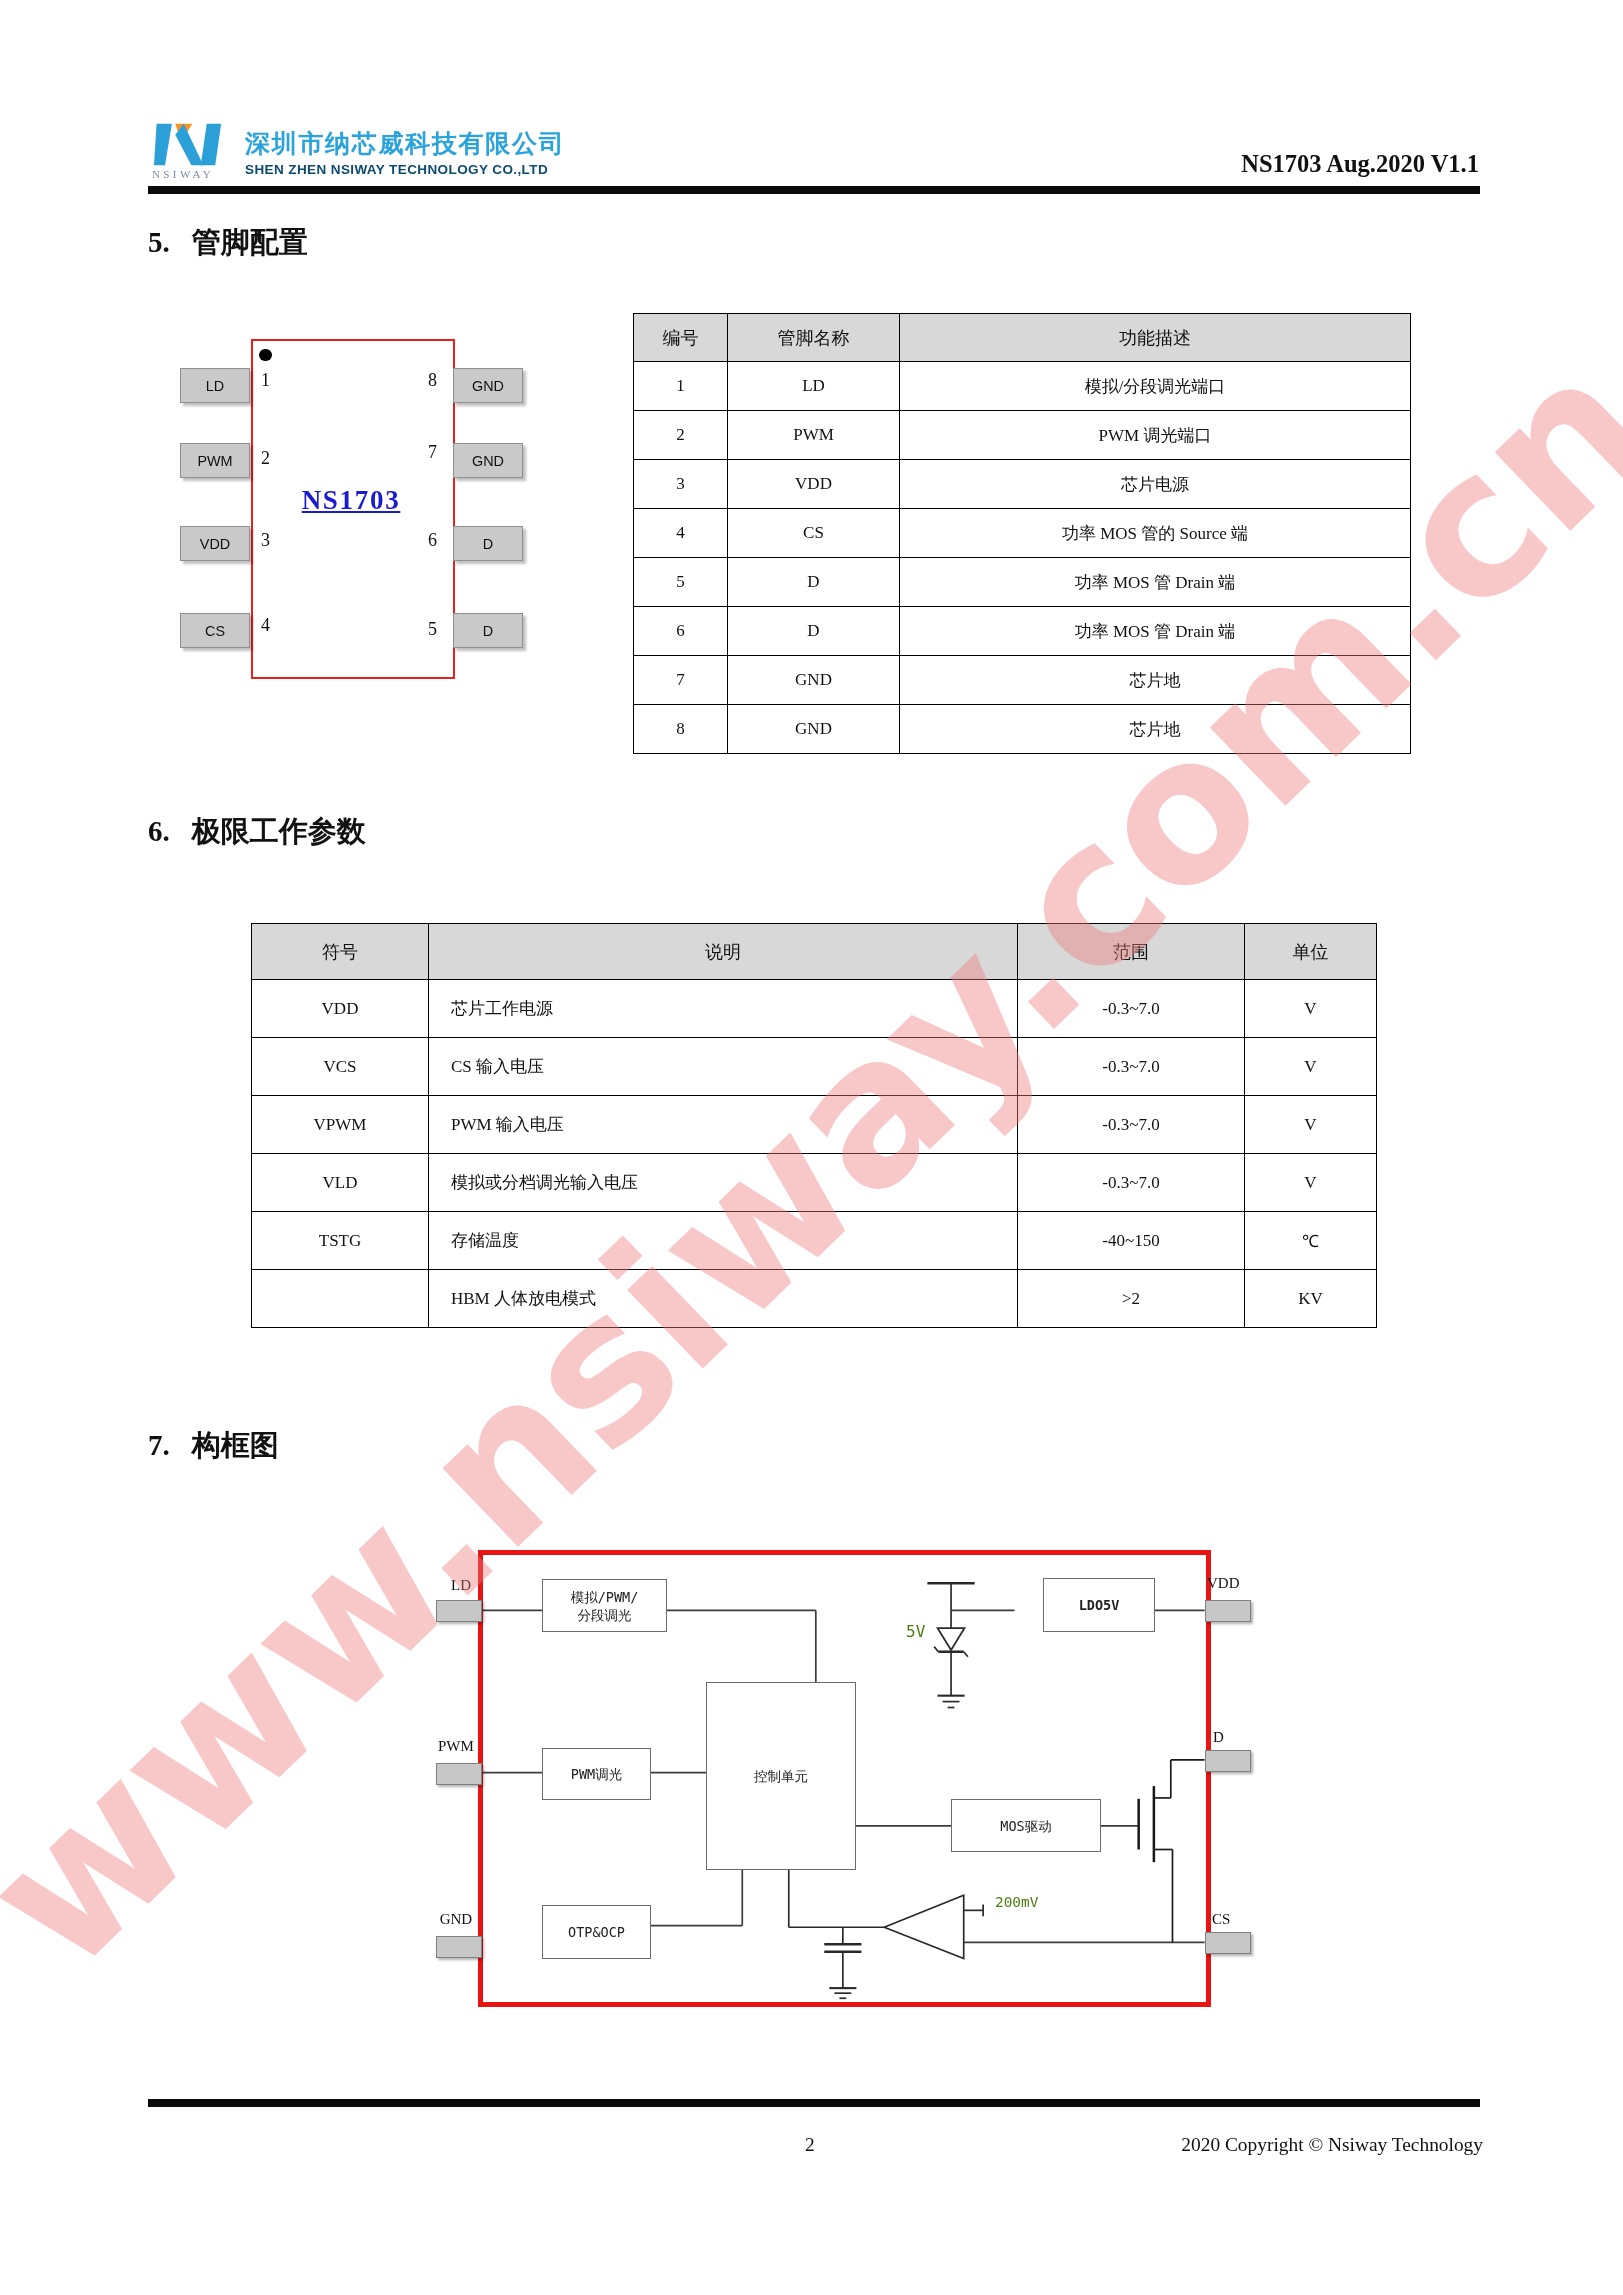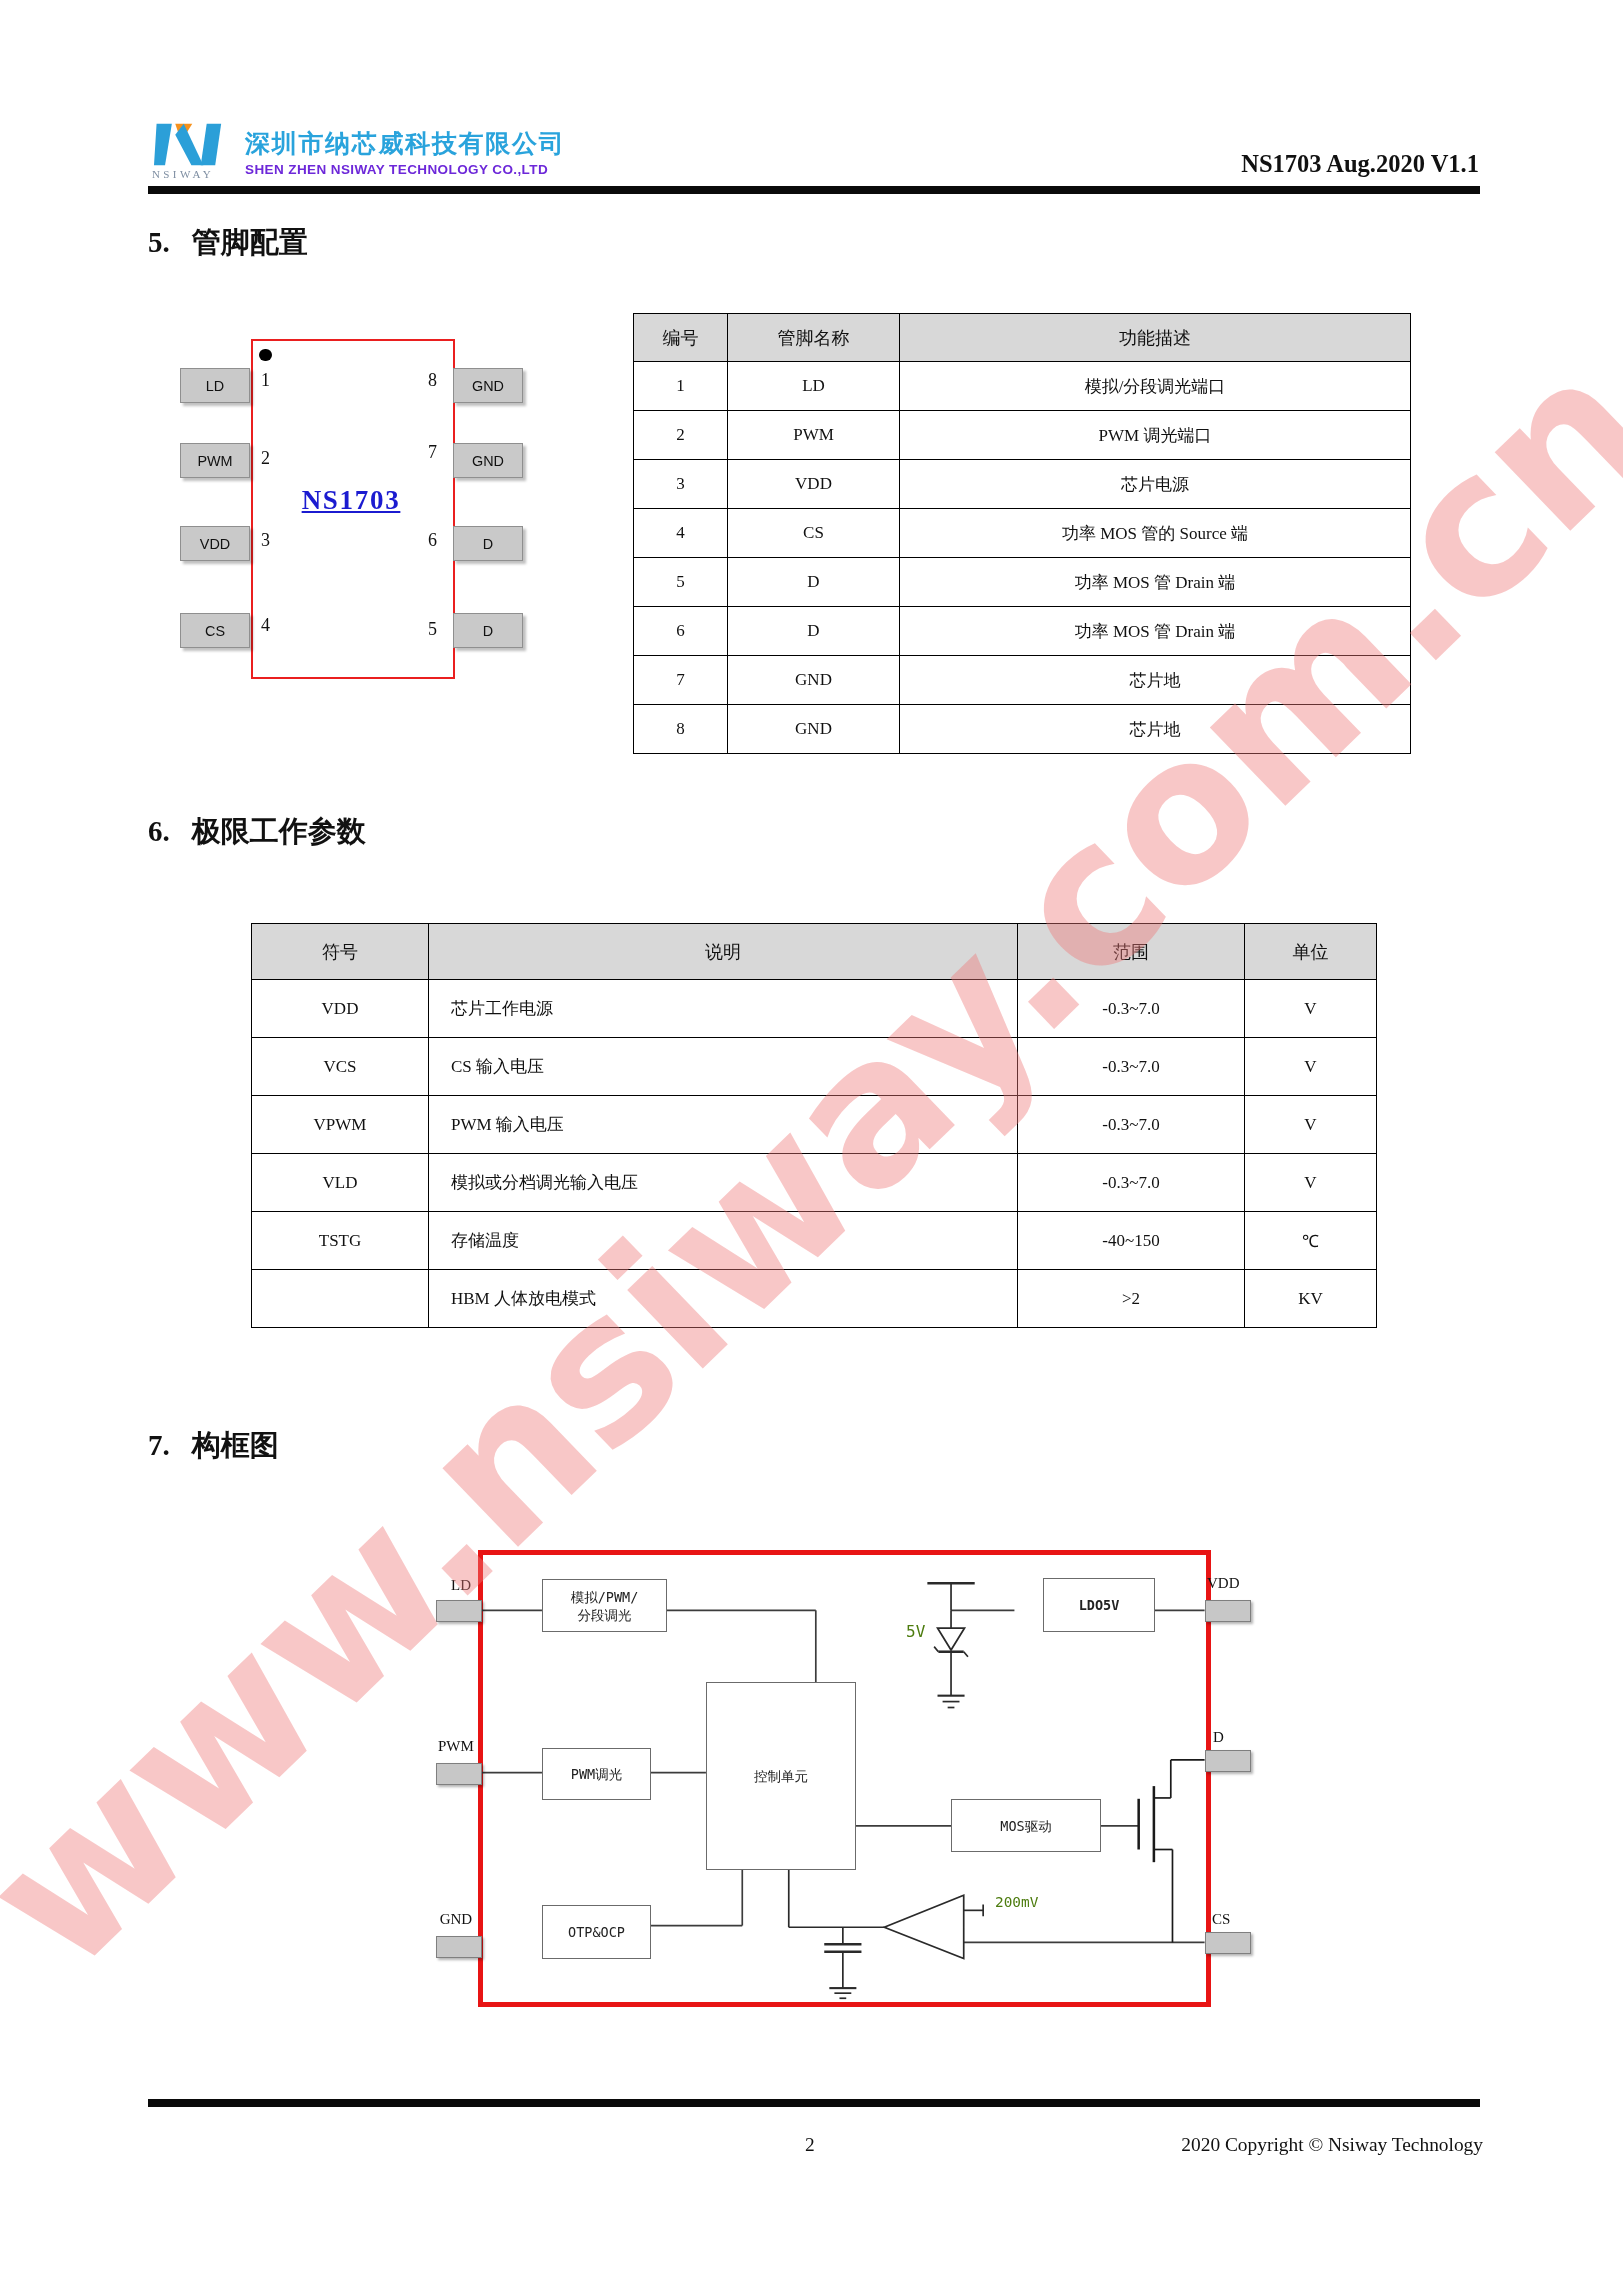--- a/index.html
+++ b/index.html
@@ -3,21 +3,21 @@
 <meta charset="utf-8">
 <style>
   html,body{margin:0;padding:0;background:#e9e9e9;}
   .page{position:relative;width:1623px;height:2295px;background:#ffffff;margin:0 auto;
         font-family:"Liberation Serif", serif;color:#111;overflow:hidden;}
   .abs{position:absolute;}
 
   
   .rule{position:absolute;background:#0a0a0a;}
   .company-cn{font-family:"Liberation Sans",sans-serif;font-weight:bold;font-size:25px;color:#29a3dc;letter-spacing:1.7px;}
-  .company-en{font-family:"Liberation Sans",sans-serif;font-weight:bold;font-size:13.5px;color:#6d28d9;letter-spacing:0.4px;}
+  .company-en{font-family:"Liberation Sans",sans-serif;font-weight:bold;font-size:13.5px;color:#0c4a6e;letter-spacing:0.4px;}
   .logo-sub{font-family:"Liberation Serif",serif;font-size:11px;color:#7d8da1;letter-spacing:3.4px;}
   .doc-ref{font-family:"Liberation Serif",serif;font-weight:bold;font-size:24.5px;}
 
   
   .sec-head{display:flex;gap:22px;font-weight:bold;font-size:29px;line-height:37px;}
 
   
   table.dtable{border-collapse:collapse;table-layout:fixed;}
   table.dtable th, table.dtable td{border:1.7px solid #000;text-align:center;vertical-align:middle;
        font-family:"Liberation Serif",serif;font-size:17px;padding:0;}

